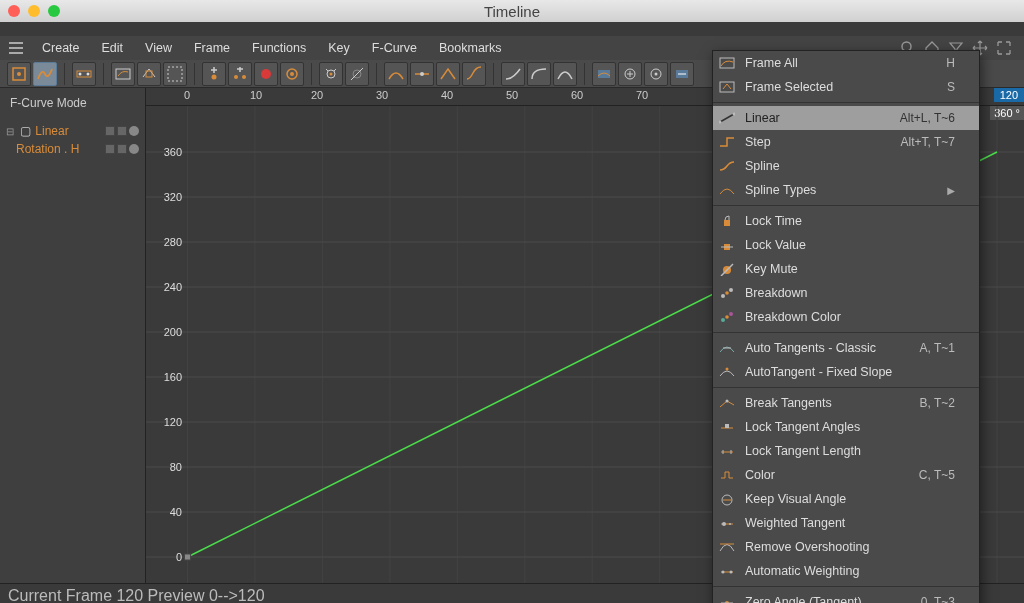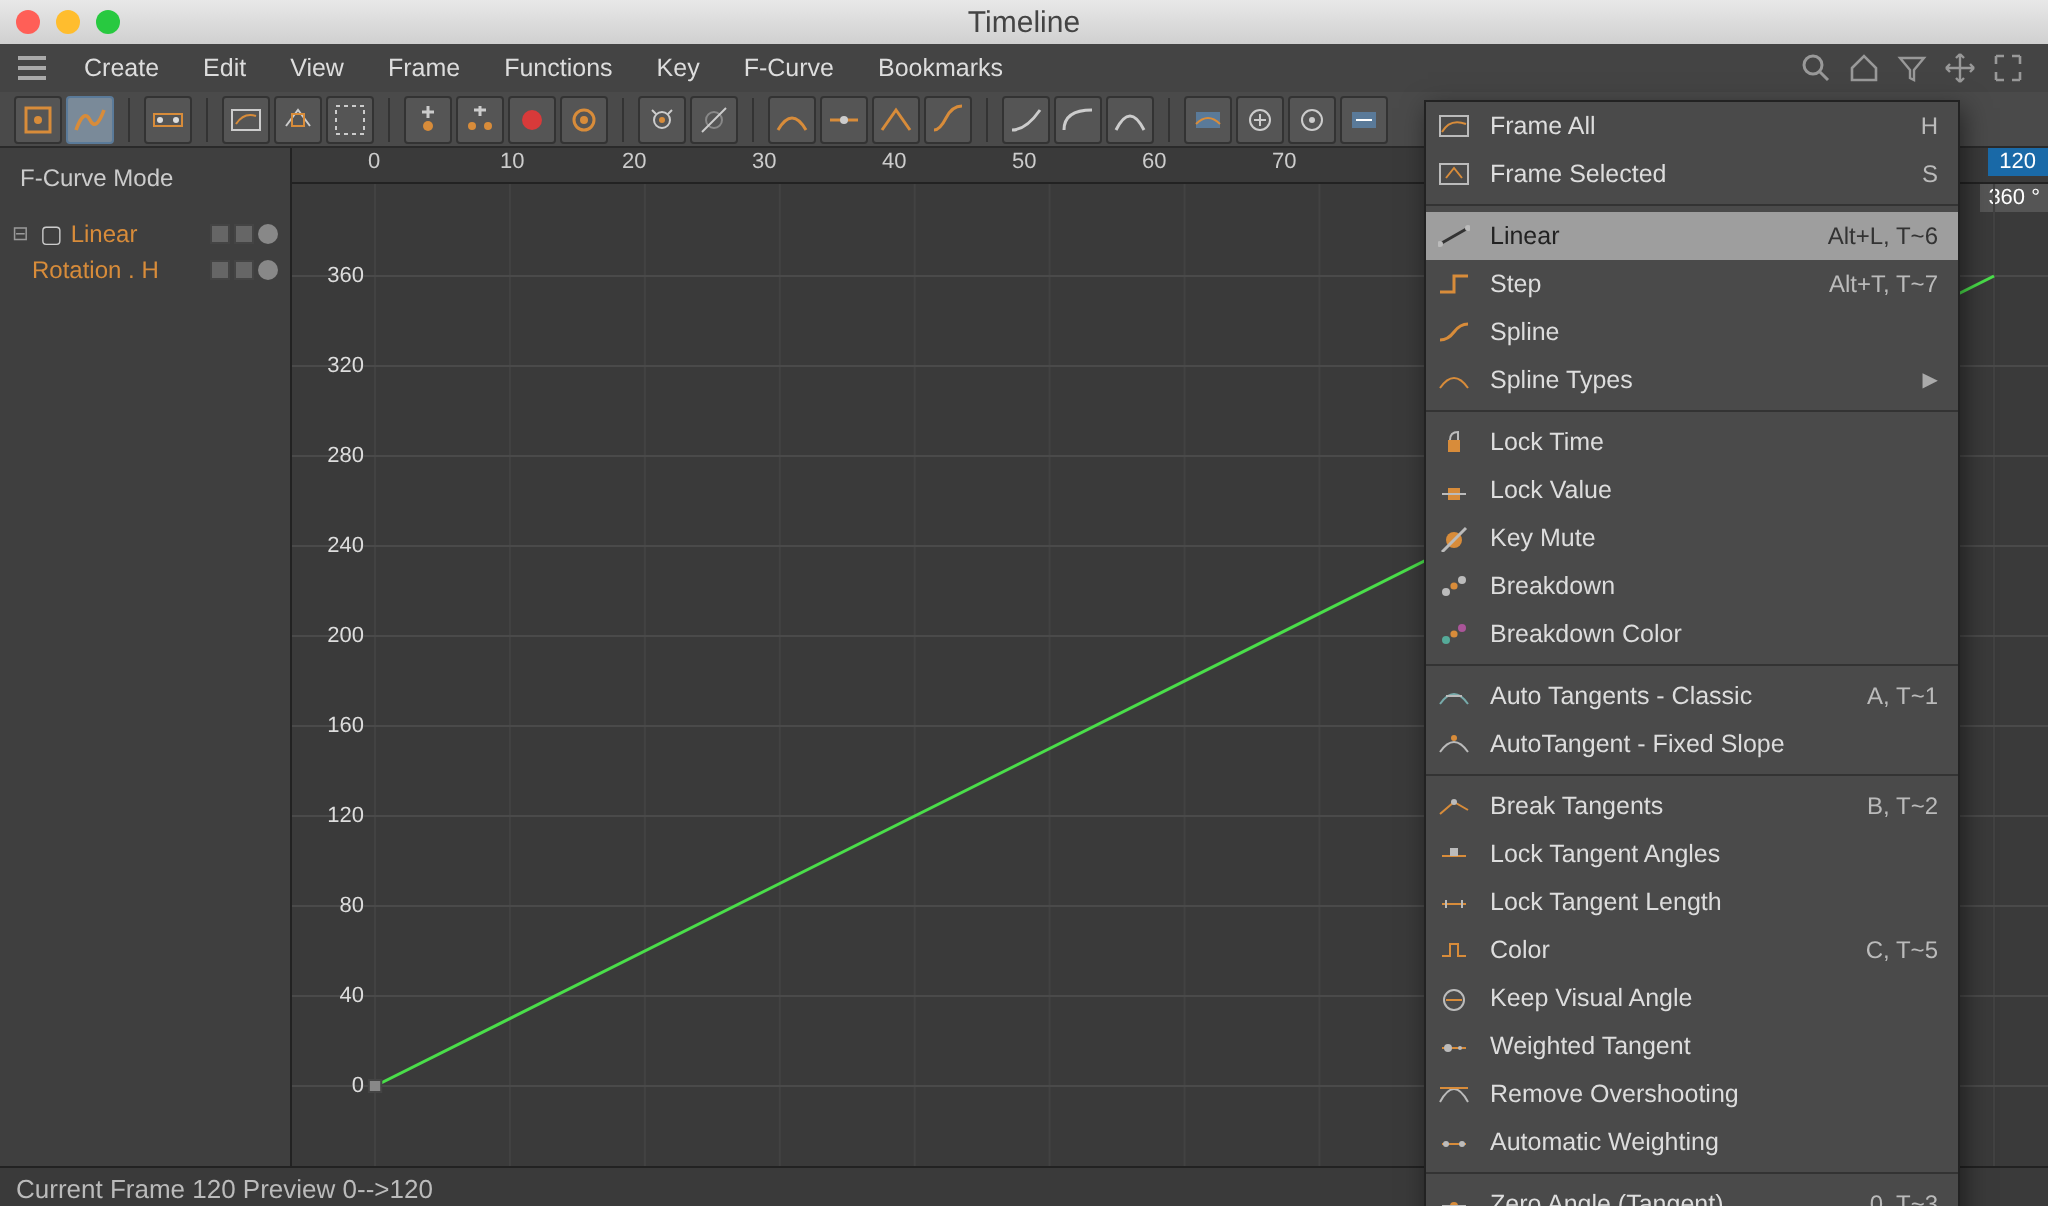--- a/index.html
+++ b/index.html
@@ -8,21 +8,21 @@
   
   .titlebar { height: 22px; background: linear-gradient(#e8e8e8, #d0d0d0); display: flex; align-items: center; padding: 0 8px; position: relative; }
   .traffic { display: flex; gap: 8px; }
   .tbtn { width: 12px; height: 12px; border-radius: 50%; }
   .tbtn.red { background: #ff5f57; }
   .tbtn.yellow { background: #ffbd2e; }
   .tbtn.green { background: #28c940; }
   .title { position: absolute; left: 50%; transform: translateX(-50%); color: #444; font-size: 15px; }
   
   
-  .menubar { height: 24px; background: #444; display: flex; align-items: center; padding: 0 6px; gap: 2px; }
+  .menubar { height: 24px; background: #444; display: flex; align-items: center; padding: 0 6px; gap: 2px; margin-top: 14px; }
   .hamburger { width: 20px; height: 20px; display: flex; flex-direction: column; justify-content: center; gap: 3px; padding: 0 3px; margin-right: 4px; }
   .hamburger div { height: 2px; background: #aaa; }
   .menuitem { padding: 4px 10px; color: #ddd; font-size: 12.5px; cursor: default; }
   .menubar-right { margin-left: auto; display: flex; gap: 8px; padding-right: 6px; }
   .menubar-right .icn { width: 16px; height: 16px; fill: #999; }
   
   
   .toolbar { height: 28px; background: #4a4a4a; display: flex; align-items: center; padding: 2px 4px; gap: 2px; border-bottom: 1px solid #2a2a2a; }
   .tbgroup { display: flex; gap: 2px; padding: 0 3px; }
   .tbsep { width: 1px; height: 22px; background: #333; margin: 0 2px; }
@@ -52,32 +52,32 @@
   .grid line { stroke: #4a4a4a; stroke-width: 1; }
   .grid line.minor { stroke: #424242; }
   .curve { stroke: #4ade4a; stroke-width: 1.5; fill: none; }
   .keypt { fill: #888; stroke: #444; }
   
   .frame-badge { position:absolute; top:0; right:0; background:#1a6aa8; color:#fff; padding:1px 6px; font-size:11px; }
   .value-badge { position:absolute; top:18px; right:0; background:#555; color:#fff; padding:1px 4px; font-size:11px; }
 
   
   .dropdown { position: absolute; top: 50px; left: 712px; width: 268px; background: #4a4a4a; border: 1px solid #222; box-shadow: 2px 4px 12px rgba(0,0,0,0.5); z-index: 100; }
-  .dd-item { display: flex; align-items: center; padding: 3px 10px 3px 4px; font-size: 12.5px; color: #ddd; gap: 8px; }
+  .dd-item { display: flex; align-items: center; padding: 3px 24px 3px 4px; font-size: 12.5px; color: #ddd; gap: 8px; }
   .dd-item.hl { background: #9e9e9e; color: #222; }
   .dd-icon { width: 20px; height: 18px; display: flex; align-items: center; justify-content: center; flex-shrink: 0; }
   .dd-icon svg { width: 16px; height: 14px; }
   .dd-label { flex: 1; }
   .dd-shortcut { color: #bbb; font-size: 12px; }
   .dd-item.hl .dd-shortcut { color: #333; margin-left: 36px; }
   .dd-sep { height: 1px; background: #333; margin: 3px 0; }
   .dd-arrow { color: #aaa; font-size: 10px; }
 
   
-  .statusbar { position: absolute; bottom: 0; left: 0; right: 0; height: 20px; background: #3a3a3a; color: #bbb; padding: 3px 8px; font-size: 13px; border-top: 1px solid #222; }
+  .statusbar { position: absolute; bottom: 0; left: 0; right: 0; height: 20px; background: #3a3a3a; color: #bbb; padding: 3px 8px; font-size: 16px; border-top: 1px solid #222; }
 </style>
 </head>
 <body>
 
 <div class="titlebar">
   <div class="traffic">
     <div class="tbtn red"></div>
     <div class="tbtn yellow"></div>
     <div class="tbtn green"></div>
   </div>

